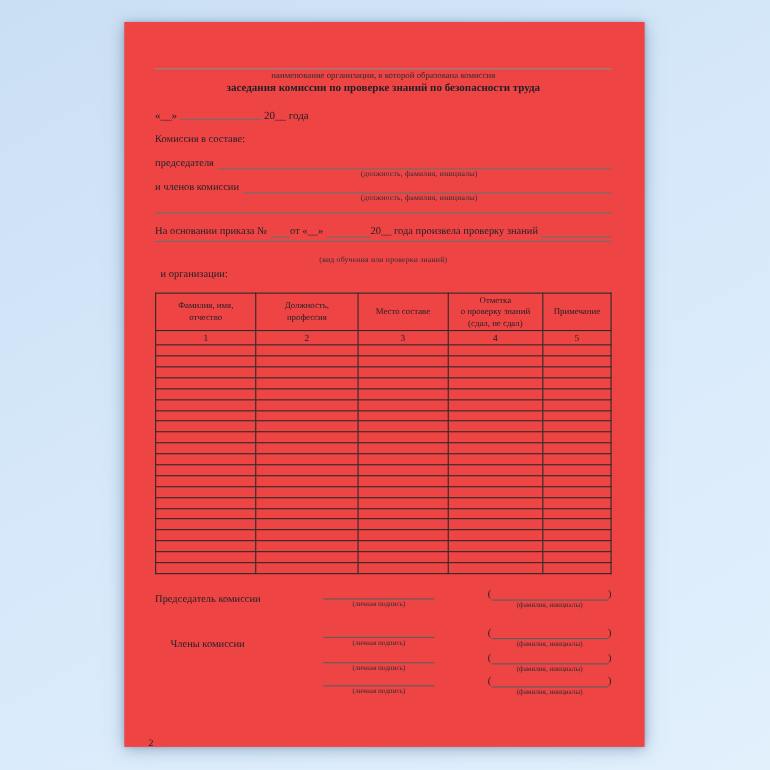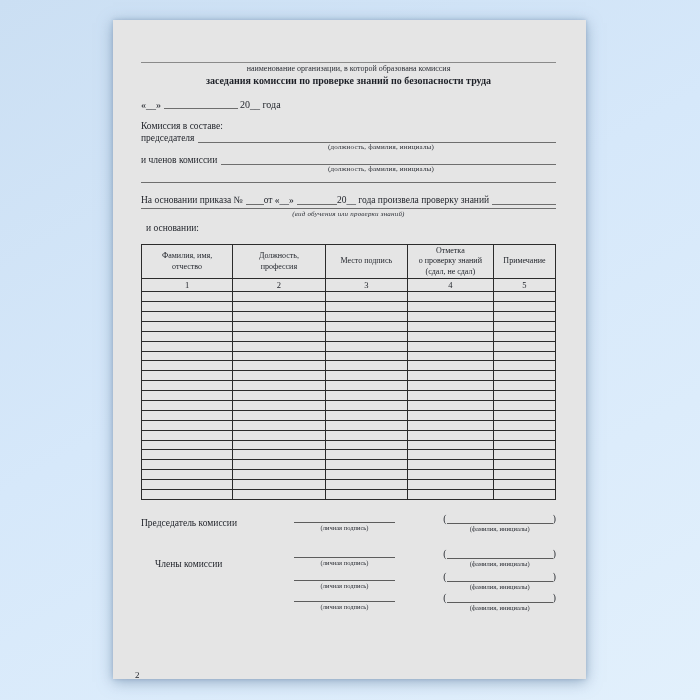--- a/index.html
+++ b/index.html
@@ -4,45 +4,45 @@
 <style>
   * { margin:0; padding:0; box-sizing:border-box; }
   html,body { width:700px; height:700px; overflow:hidden; }
   body {
     background: linear-gradient(150deg,#cbdff3 0%,#d6e8fa 45%,#e2f0fc 100%);
     font-family:"Liberation Serif","DejaVu Serif",serif;
     color:#1d2027;
   }
   .page {
     position:absolute; left:113px; top:20px; width:473px; height:659px;
-    background:#e5e5e5; padding:0 30px 0 28px;
+    background:#ef4444; padding:0 30px 0 28px;
     box-shadow:0 3px 14px rgba(92,122,156,.55), 0 0 4px rgba(92,122,156,.35);
   }
   .blank { display:inline-block; border-bottom:1px solid #6e6e6e; height:10px; vertical-align:-1px; }
   .fill { flex:1; border-bottom:1px solid #6e6e6e; height:10px; }
   .hline { border-bottom:1px solid #8a8a8a; height:1px; }
   .org-line { margin-top:42px; }
   .small-caption { font-size:7px; color:#2b2e35; letter-spacing:.2px; }
   .org-caption { text-align:center; font-size:8px; margin-top:1px; color:#2b2e35; }
   .title { text-align:center; font-weight:bold; font-size:11.5px; margin-top:13px; }
   .title .blank { width:34px; }
   .subtitle { text-align:center; font-weight:bold; font-size:10px; margin-top:2px; }
   .date-row { margin-top:13px; font-size:10px; }
   .date-row .blank { width:74px; }
   .commission-intro { margin-top:11px; font-size:9.5px; }
-  .fill-row { display:flex; align-items:flex-end; font-size:9.5px; margin-top:2px; }
+  .fill-row { display:flex; align-items:flex-end; font-size:9.5px; margin-top:12px; }
   .fill-row .label { white-space:nowrap; padding-right:4px; }
   .under-caption { margin-left:115px; width:250px; text-align:center; }
   .cont-line { margin-top:9px; border-bottom:1px solid #6e6e6e; height:1px; }
   .order-row { display:flex; align-items:flex-end; margin-top:12px; font-size:9.5px; white-space:nowrap; }
   .order-row .blank.b1 { width:18px; }
   .order-row .blank.b2 { width:40px; }
   .order-row span { padding:0 3px 0 0; }
   .order-line { margin-top:3px; border-bottom:1px solid #6e6e6e; height:1px; }
-  .order-caption { text-align:center; margin-top:1px;font-style:italic; }
+  .order-caption { text-align:center; margin-top:12px; }
   .conclusion { margin-top:5px; font-size:9.5px; padding-left:5px; }
   table { width:100%; border-collapse:collapse; table-layout:fixed; margin-top:11px;border-radius:31px; }
   table, td { border:1px solid #2b2b2b; }
   table { border-width:1.5px; }
   td { text-align:center; vertical-align:middle; overflow:hidden; padding:0; }
   .head-row td { font-size:8px; line-height:1.3; white-space:pre-line; height:34px; padding:1px 2px; }
   .num-row td { font-size:8.5px; height:12px; line-height:12px; }
   .body-row td { height:9.9px; }
   .sig-block { margin-top:13px; font-size:9.5px; }
   .sig-row { display:flex; align-items:center;gap:39px; }
@@ -94,37 +94,37 @@
     <span>На основании приказа №</span>
     <span class="blank b1"></span>
     <span>от «__»</span>
     <span class="blank b2"></span>
     <span>20__ года произвела проверку знаний</span>
     <span class="fill"></span>
   </div>
   <div class="order-line"></div>
   <div class="order-caption small-caption">(вид обучения или проверки знаний)</div>
 
-  <div class="conclusion">и основании:</div>
+  <div class="conclusion">и организации:</div>
 
   <table id="check-table">
     <colgroup>
       <col style="width:22%">
         <col style="width:22.4%">
         <col style="width:19.8%">
         <col style="width:20.8%">
         <col style="width:15%">
     </colgroup>
     <tbody>
         <tr class="head-row">
           <td>Фамилия, имя,
 отчество</td>
           <td>Должность,
 профессия</td>
-          <td>Место подпись</td>
+          <td>Место составе</td>
           <td>Отметка
 о проверку знаний
 (сдал, не сдал)</td>
           <td>Примечание</td>
         </tr>
         <tr class="num-row">
           <td>1</td>
           <td>2</td>
           <td>3</td>
           <td>4</td>

